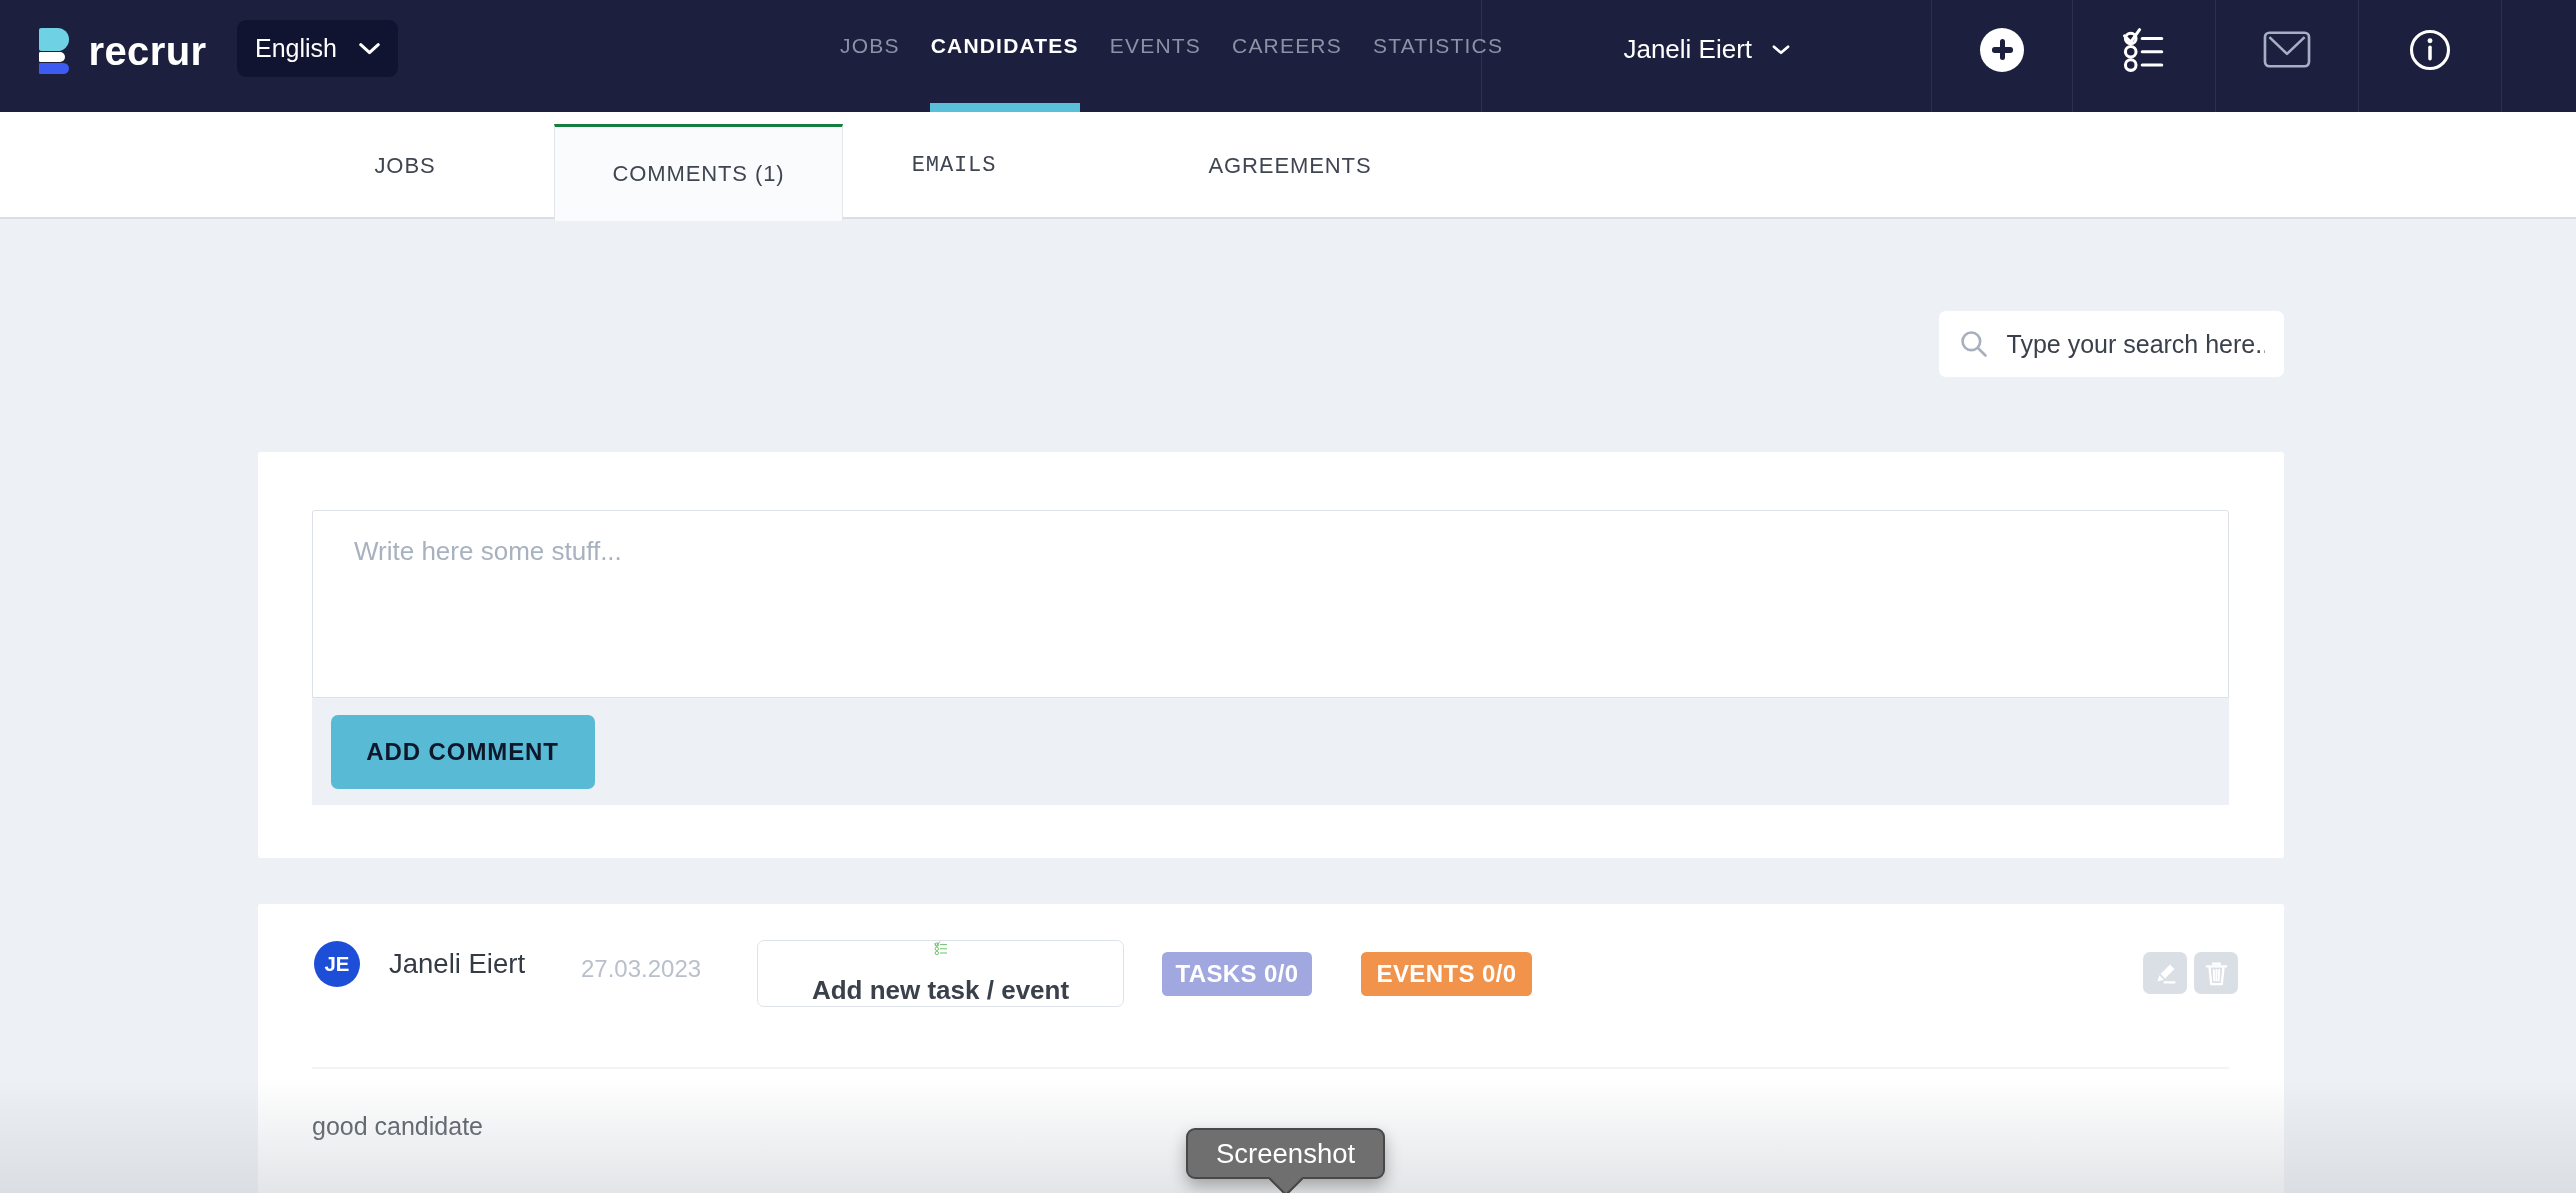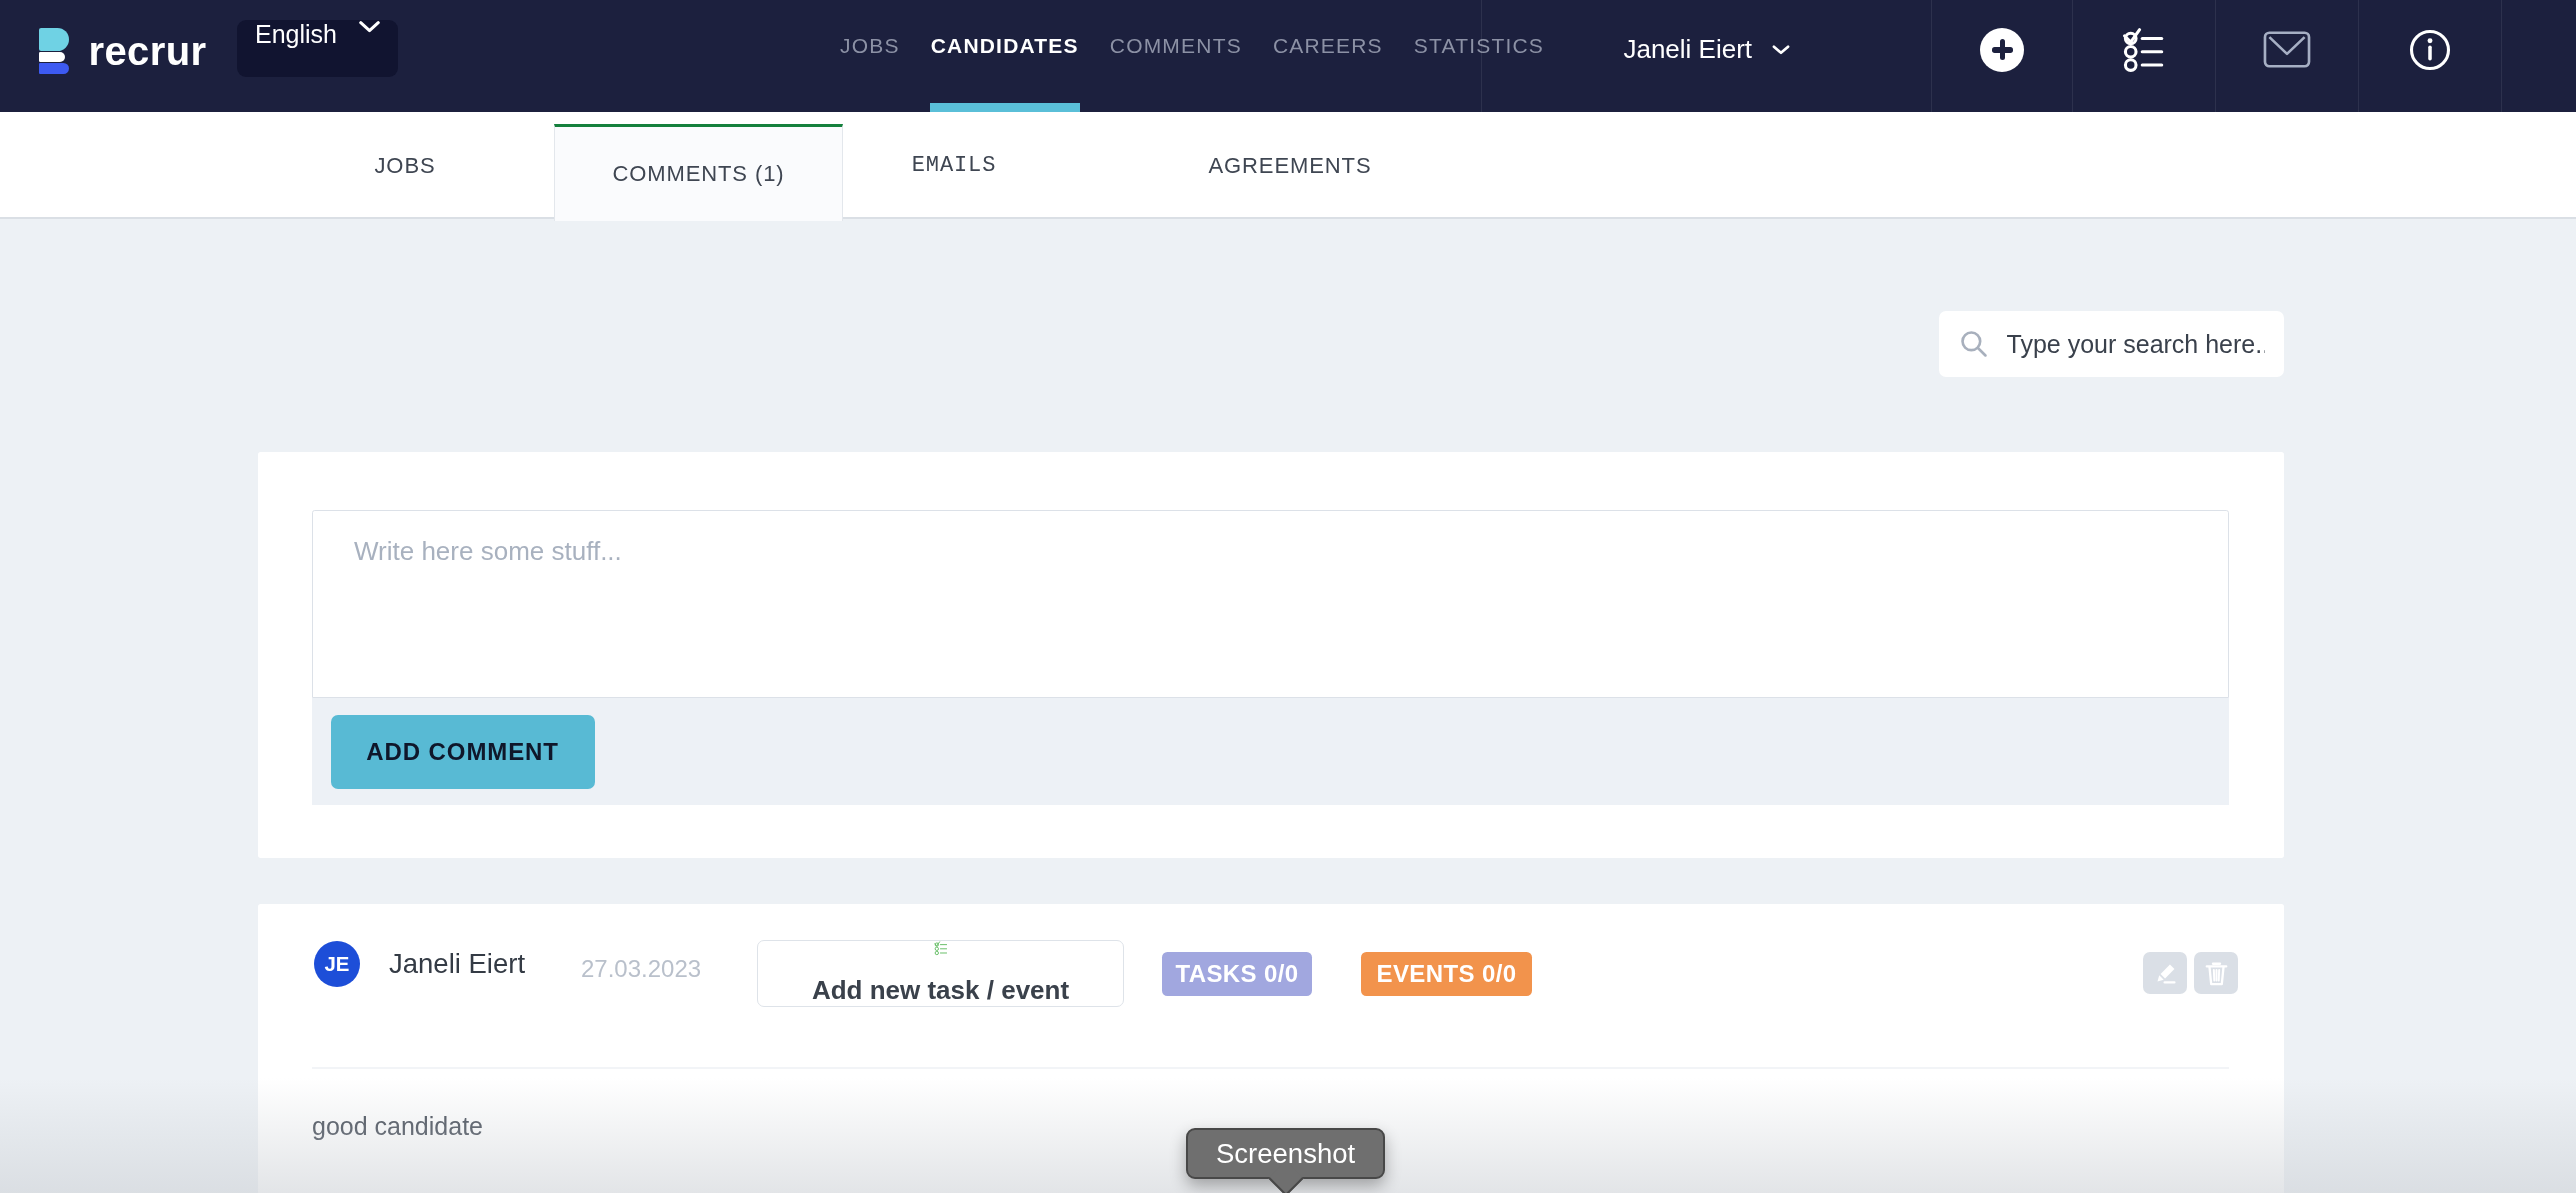--- a/index.html
+++ b/index.html
@@ -10,21 +10,21 @@
   
   .topbar { position:absolute; left:0; top:0; width:100%; height:112px; background:#1C203E; z-index:20; }
   .logo { position:absolute; left:39px; top:28px; display:flex; align-items:flex-start; gap:19.5px; cursor:pointer; }
   .logo-mark { width:30px; height:46px; display:flex; flex-direction:column; }
   .logo-band-1 { width:30px; height:23px; background:#6FD2E4; border-radius:2.7px 15px 15px 2.7px; }
   .logo-band-2 { width:26px; height:9.8px; background:#FFFFFF; border-radius:1.8px 7px 7px 1.8px; margin-top:0.9px; }
   .logo-band-3 { width:30px; height:11.5px; background:#3D5AF1; border-radius:1.8px 9px 9px 1.8px; margin-top:0.9px; }
   .logo-text { color:#fff; font-size:40px; font-weight:bold; letter-spacing:0.4px; line-height:46px; }
 
   .lang-pill { position:absolute; left:237px; top:20.4px; width:161px; height:57px; background:#111430;
-               border-radius:9px; display:flex; justify-content:center; gap:22px; cursor:pointer; }
+               border-radius:9px; display:flex; align-items:center; justify-content:center; gap:22px; cursor:pointer; }
   .lang-pill span { color:#fff; font-size:25px; }
 
   .nav { position:absolute; left:840px; top:0; height:112px; display:flex; gap:31px; }
   .nav-item { position:relative; height:112px; display:flex; align-items:center; padding-bottom:19.5px;
               font-size:21px; letter-spacing:1.2px; color:#8C91A5; cursor:pointer; white-space:nowrap; }
   .nav-item.active { color:#FFFFFF; font-weight:bold; }
   .nav-item.active::after { content:''; position:absolute; left:-0.9px; right:-0.9px; bottom:0; height:9px; background:#5ABFD8; }
 
   .user-cell { position:absolute; left:1481px; top:0; width:450px; height:112px; border-left:1.8px solid rgba(255,255,255,.08);
                display:flex; align-items:center; justify-content:center; gap:19.5px; padding-bottom:12.4px; cursor:pointer; }
@@ -119,21 +119,21 @@
     <div class="lang-pill">
       <span>English</span>
       <svg class="chev" width="21" height="13.3" viewBox="0 0 24 15">
         <polyline points="2,3 12,12 22,3" fill="none" stroke="#fff" stroke-width="3.5" stroke-linecap="round" stroke-linejoin="round"></polyline>
       </svg>
     </div>
 
     <nav class="nav">
       <div class="nav-item">JOBS</div>
       <div class="nav-item active">CANDIDATES</div>
-      <div class="nav-item">COMMENTS</div>
+      <div class="nav-item">EVENTS</div>
       <div class="nav-item">CAREERS</div>
       <div class="nav-item">STATISTICS</div>
     </nav>
 
     <div class="user-cell">
       <span>Janeli Eiert</span>
       <svg class="chev" width="18" height="11.5" viewBox="0 0 20 13">
         <polyline points="2,3 10,10 18,3" fill="none" stroke="#fff" stroke-width="3" stroke-linecap="round" stroke-linejoin="round"></polyline>
       </svg>
     </div>

